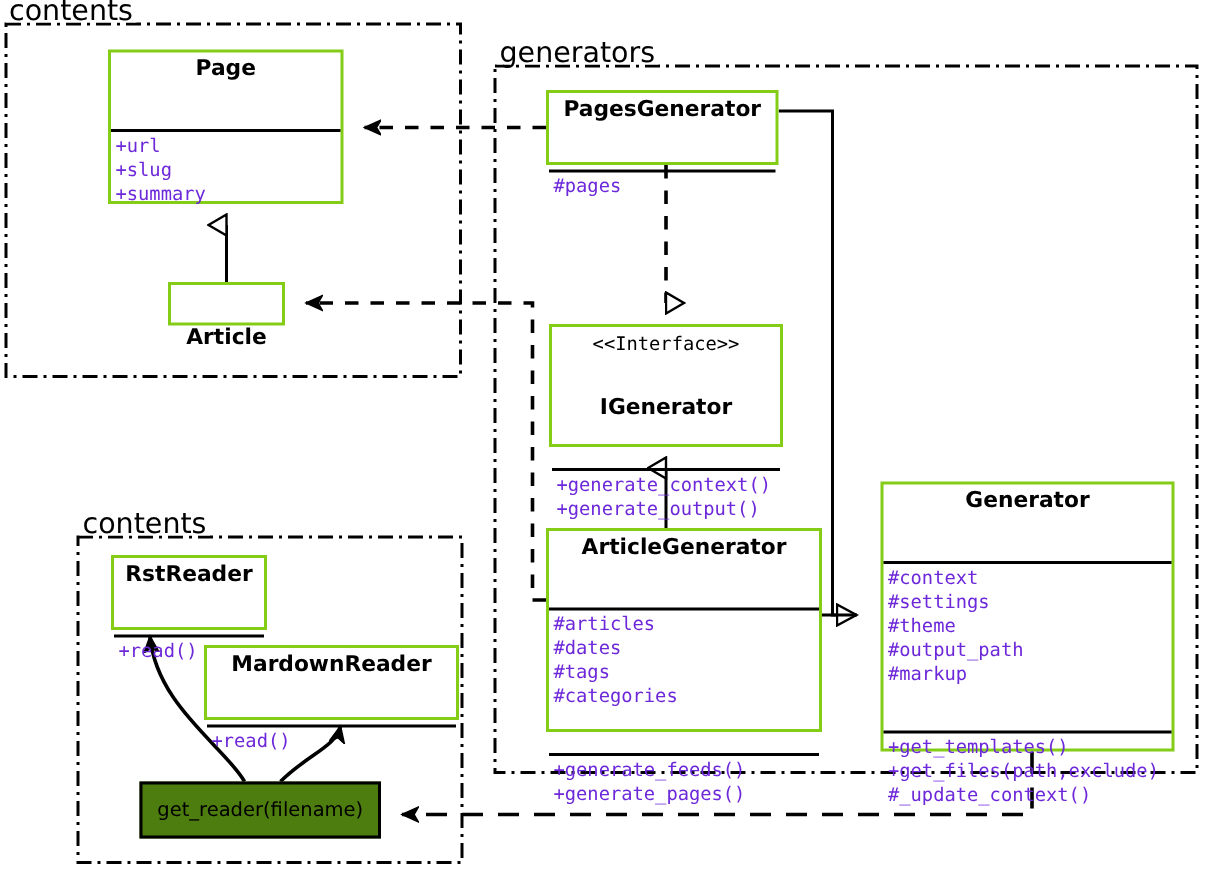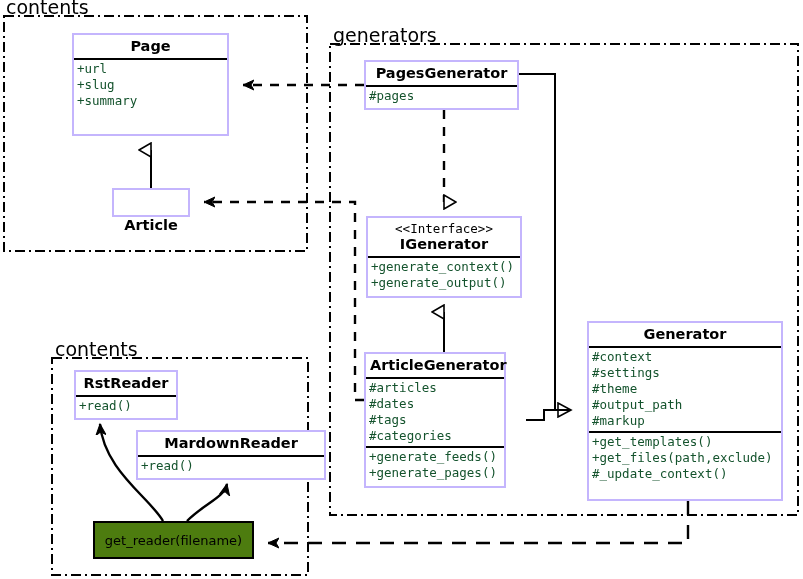--- a/index.html
+++ b/index.html
@@ -33,24 +33,25 @@
     color: #000;
     background: #ffffff;
     padding: 0 2px;
     white-space: nowrap;
     line-height: 15px;
   }
   
   .cls {
     position: absolute;
     box-sizing: border-box;
-    border: 2px solid #c4b5fd;
+    border: 2px solid #84cc16;
     background: #ffffff;
     display: flex;
     flex-direction: column;
+    gap: 28px;
   }
   .cls .title {
     font-family: "DejaVu Sans", sans-serif;
     font-weight: bold;
     font-size: 14.5px;
     text-align: center;
     padding: 3px 4px 4px 4px;
     color: #000;
     line-height: 16px;
   }
@@ -62,21 +63,21 @@
     padding: 3px 4px 0 4px;
     color: #000;
     line-height: 15px;
   }
   .cls .sep {
     border-top: 2px solid #000;
   }
   .cls .compartment {
     font-family: "DejaVu Sans Mono", monospace;
     font-size: 12.5px;
-    color: #14532d;
+    color: #6d28d9;
     padding: 1px 0 2px 3px;
     line-height: 16px;
   }
   .cls .compartment div {
     white-space: pre;
   }
   .fn-box {
     position: absolute;
     box-sizing: border-box;
     border: 2px solid #000;
@@ -161,21 +162,21 @@
 
   <div class="cls" style="left:366px; top:216px; width:156px; height:82px;">
     <div class="stereo">&lt;&lt;Interface&gt;&gt;</div>
     <div class="title" style="padding-top:0;">IGenerator</div>
     <div class="compartment sep">
       <div>+generate_context()</div>
       <div>+generate_output()</div>
     </div>
   </div>
 
-  <div class="cls" style="left:364px; top:352px; width:142px; height:136px;">
+  <div class="cls" style="left:364px; top:352px; width:184px; height:136px;">
     <div class="title">ArticleGenerator</div>
     <div class="compartment sep">
       <div>#articles</div>
       <div>#dates</div>
       <div>#tags</div>
       <div>#categories</div>
     </div>
     <div class="compartment sep">
       <div>+generate_feeds()</div>
       <div>+generate_pages()</div>
@@ -198,21 +199,21 @@
     </div>
   </div>
 
   <div class="cls" style="left:74px; top:370px; width:104px; height:50px;">
     <div class="title">RstReader</div>
     <div class="compartment sep">
       <div>+read()</div>
     </div>
   </div>
 
-  <div class="cls" style="left:136px; top:430px; width:190px; height:50px;">
+  <div class="cls" style="left:136px; top:430px; width:170px; height:50px;">
     <div class="title">MardownReader</div>
     <div class="compartment sep">
       <div>+read()</div>
     </div>
   </div>
 
   <div class="fn-box" style="left:93px; top:521px; width:161px; height:38px;">
     <span>get_reader(filename)</span>
   </div>
 

